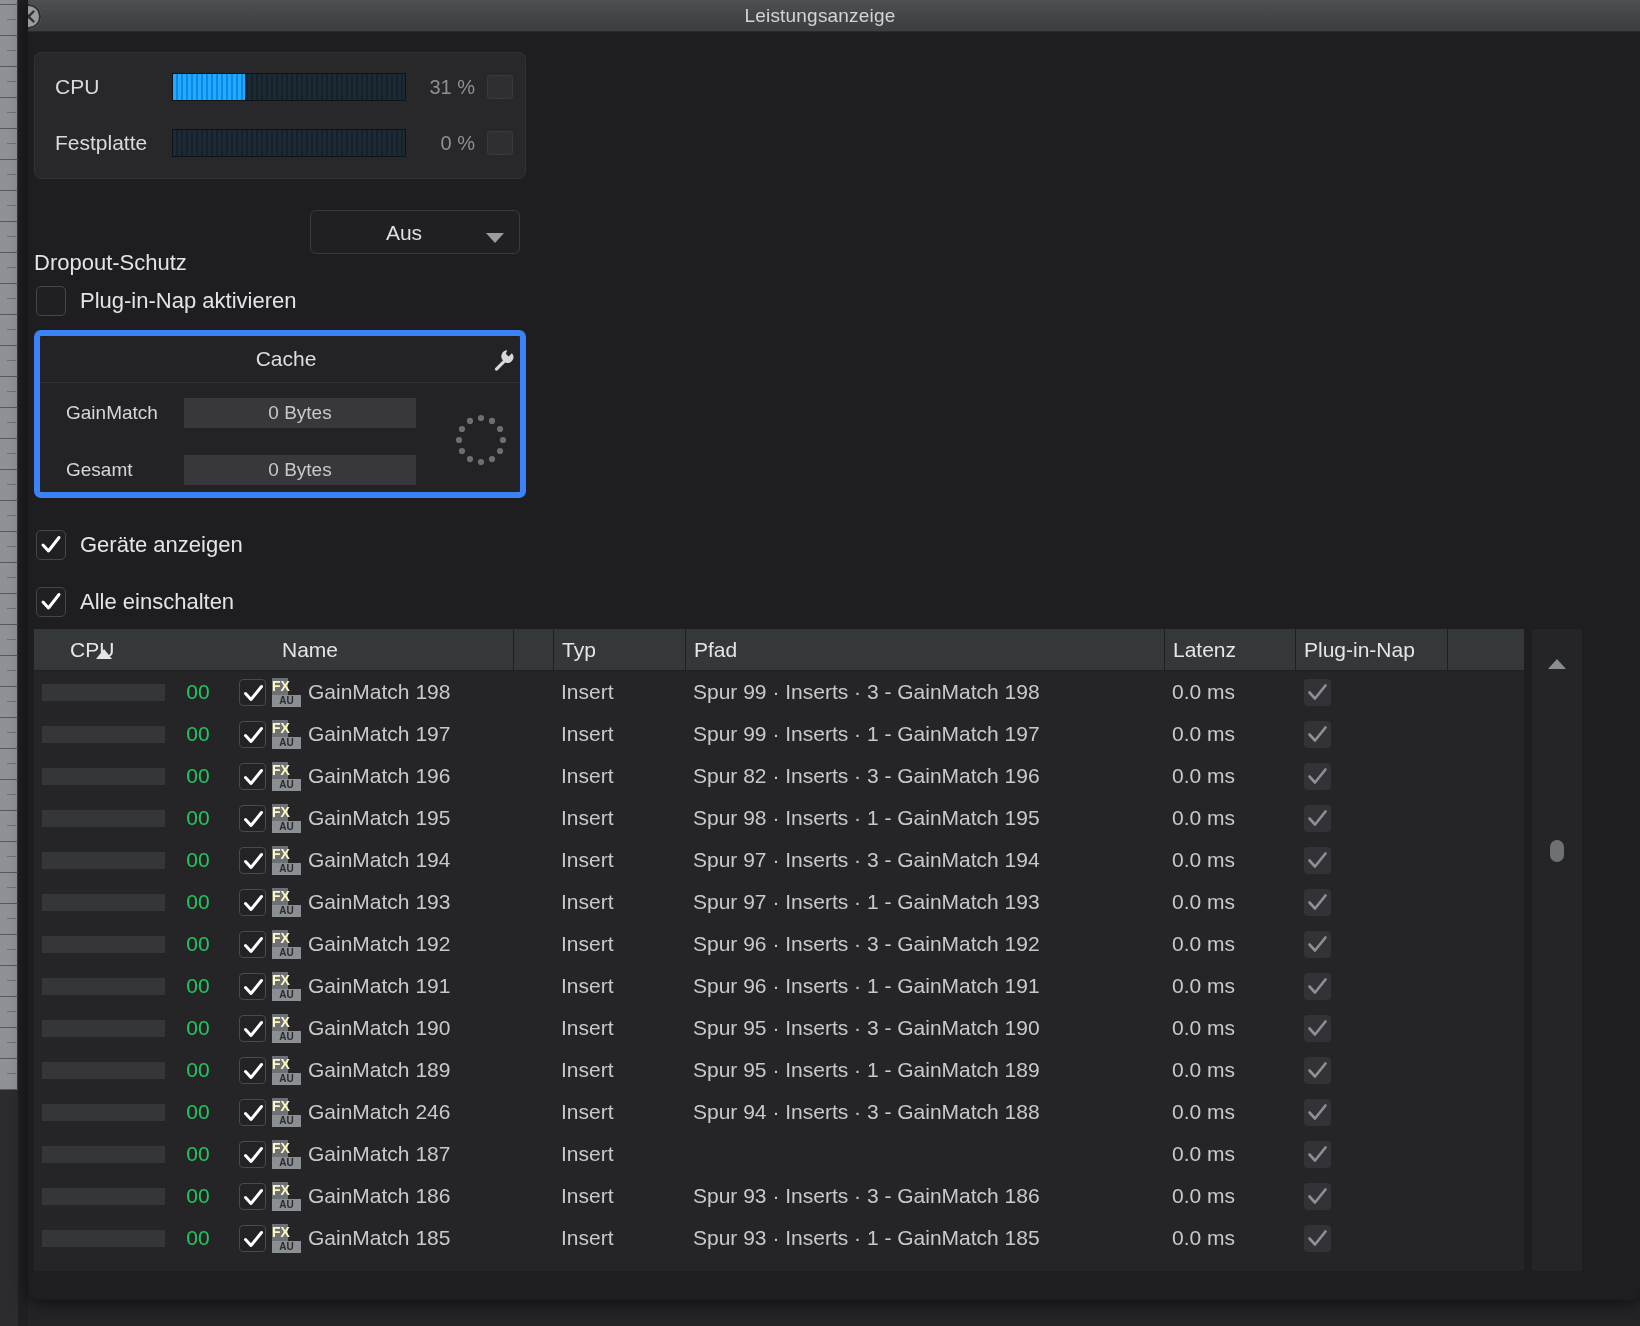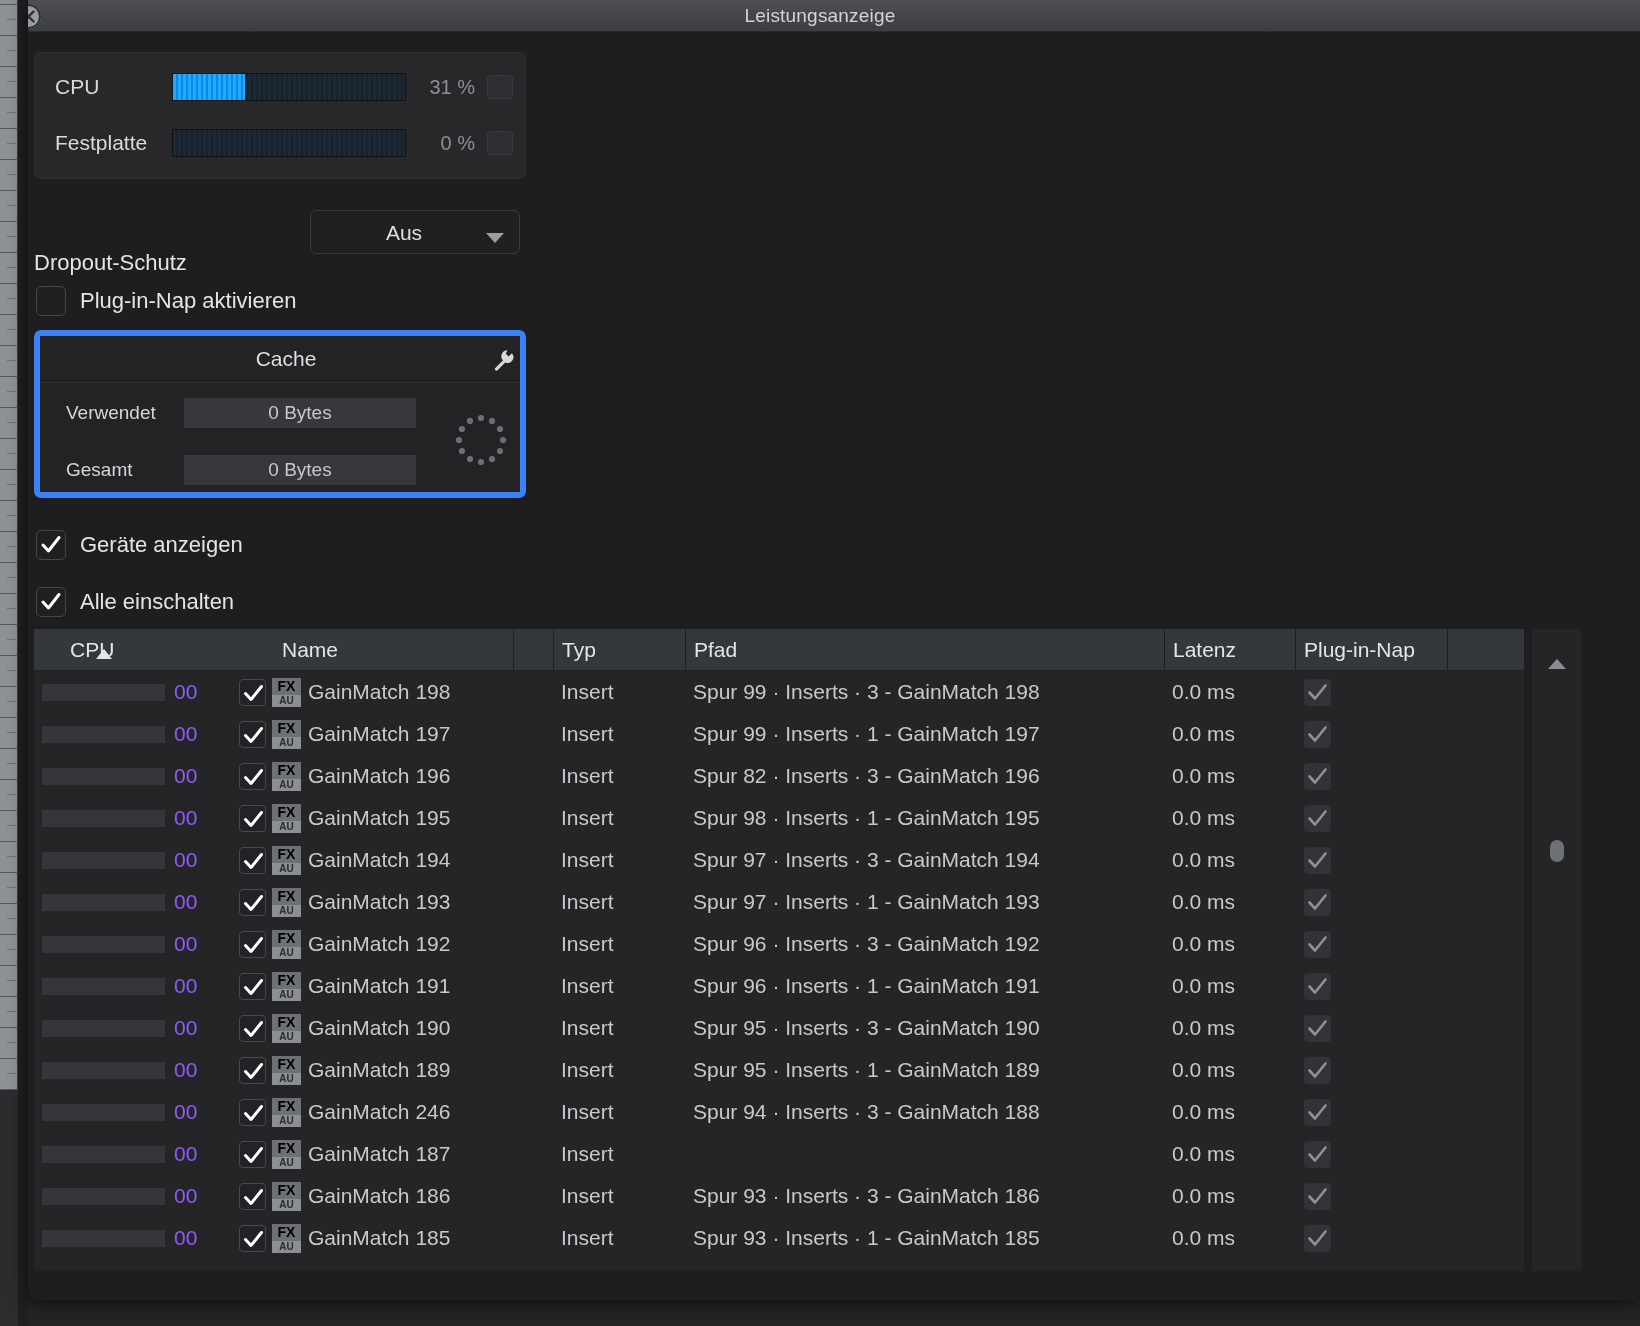--- a/index.html
+++ b/index.html
@@ -199,35 +199,35 @@
     position: absolute; left: 0; width: 1490px; height: 42px;
   }
   .cell { position: absolute; top: 0; height: 42px; line-height: 42px;
           font-size: 21px; color: #c7c9cb; white-space: nowrap; }
   .row-meter {
     position: absolute; left: 8px; top: 13px;
     width: 123px; height: 17px;
     background: #34363a;
   }
   .row-cpu { position: absolute; left: 140px; top: 0; width: 48px; height: 42px;
-             line-height: 42px; text-align: left; font-size: 21px; color: #8b5cf6; }
+             line-height: 42px; text-align: center; font-size: 21px; color: #22c55e; }
   .row-cb {
     position: absolute; left: 205px; top: 8px;
     width: 27px; height: 27px;
     background: #232327; border: 1px solid #4a4a4e; border-radius: 4px;
     cursor: pointer;
   }
   .row-cb svg { position: absolute; left: 2px; top: 2px; }
   .fx-badge {
     position: absolute; left: 238px; top: 7px;
     width: 29px; height: 29px;
   }
   .fx-top {
-    position: absolute; left: 0; top: 0; width: 29px; height: 17px;
-    background: #6d7074; color: #000000;
+    position: absolute; left: 0; top: 0; width: 16px; height: 17px;
+    background: #6d7074; color: #fef9c3;
     font-size: 14px; font-weight: bold; line-height: 17px; text-align: center;
   }
   .fx-bot {
     position: absolute; left: 0; top: 17px; width: 29px; height: 12px;
     background: #8b8e92; color: #2a2b2d;
     font-size: 10px; font-weight: bold; line-height: 12px; text-align: center;
   }
   .c-name { left: 274px; }
   .c-typ  { left: 527px; }
   .c-pfad { left: 659px; }
@@ -389,21 +389,21 @@
       <div id="cache-head">
         <div id="cache-title">Cache</div>
         <div id="cache-wrench">
           <svg width="26" height="26" viewBox="0 0 26 26">
             <path d="M20.5 4.2 a6 6 0 1 0 1.4 6.8 L23 12.2 a7.2 7.2 0 1 1 -1.8 -8.6 Z" fill="none"></path>
             <path d="M17.8 3.6 a6.4 6.4 0 0 0 -4.6 10.9 l-8.4 8.4 a1.7 1.7 0 0 0 2.4 2.4 l8.4 -8.4 a6.4 6.4 0 0 0 7.2 -10.2 l-3.6 3.6 -3.0 -3.0 z" fill="#d6d8da" transform="scale(0.92) translate(1,0)"></path>
           </svg>
         </div>
       </div>
       <div class="cache-row" style="top:62px">
-        <div class="cache-row-label">Verwendet</div>
+        <div class="cache-row-label">GainMatch</div>
         <div class="cache-row-value">0 Bytes</div>
       </div>
       <div class="cache-row" style="top:119px">
         <div class="cache-row-label">Gesamt</div>
         <div class="cache-row-value">0 Bytes</div>
       </div>
       <div id="cache-spinner">
         <svg width="62" height="62" viewBox="0 0 62 62" id="spinner-svg">
             <circle cx="31.00" cy="9.00" r="3.1" fill="#6c6f73"></circle>
             <circle cx="42.00" cy="11.95" r="3.1" fill="#6c6f73"></circle>

